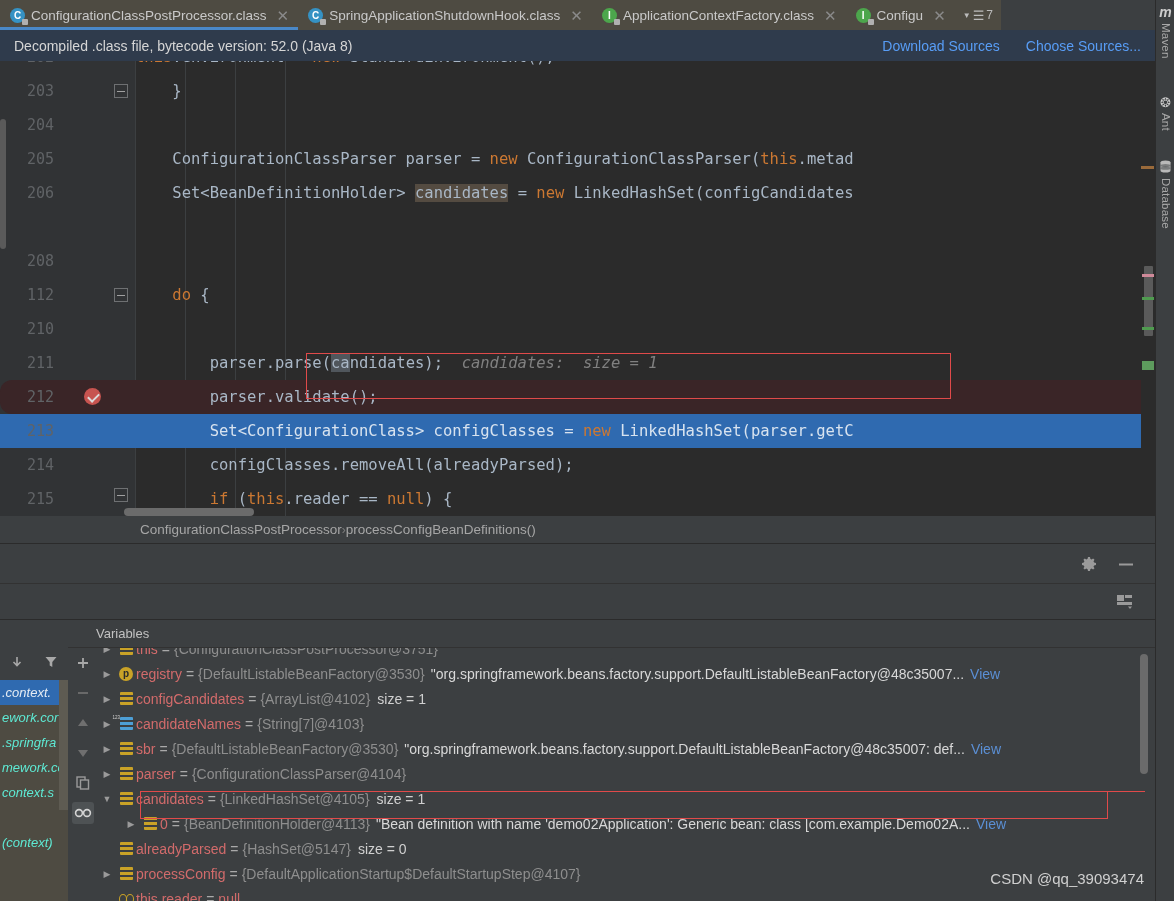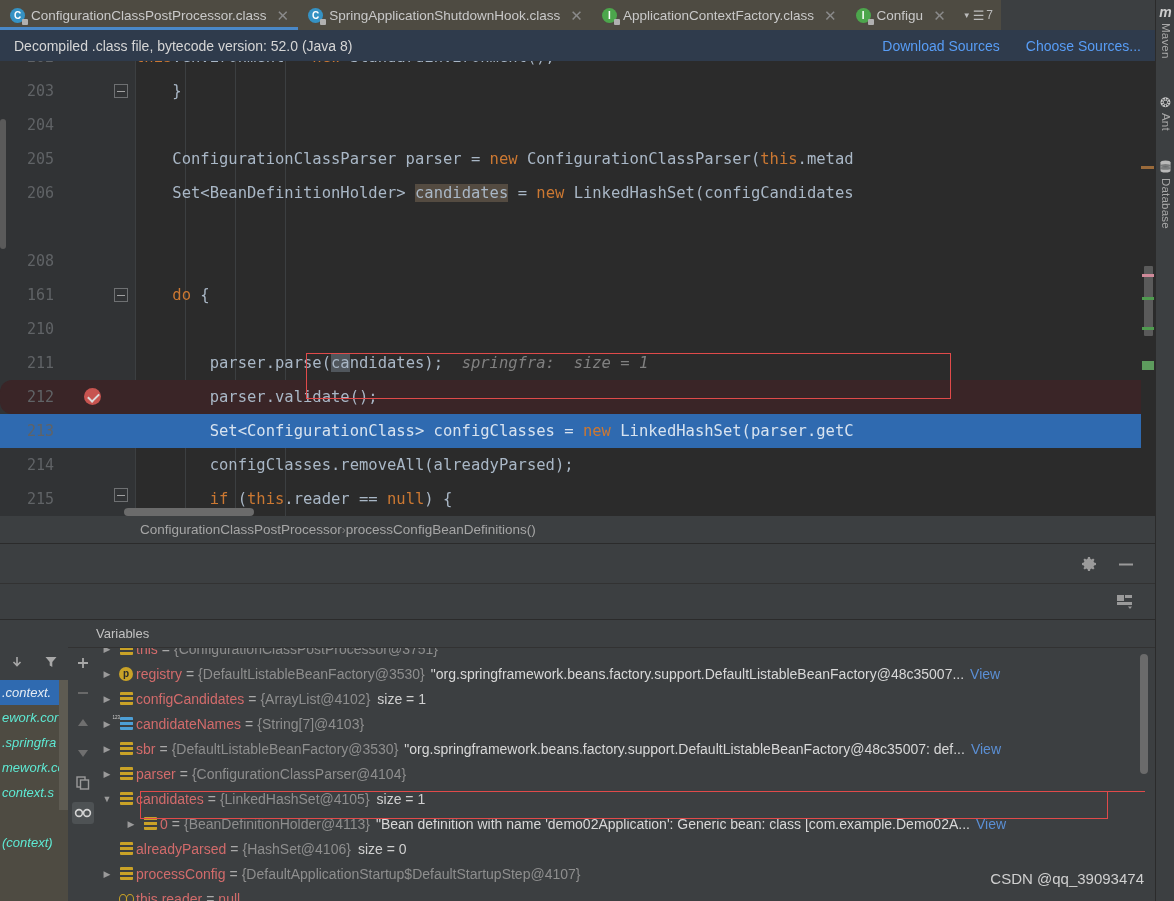--- a/index.html
+++ b/index.html
@@ -374,36 +374,36 @@
     </div>
 
 
     <div class="row" style="top:183px">
       <span class="lnum">208</span>
       <span class="gut-ico"></span>
       <span class="code"></span>
     </div>
 
     <div class="row" style="top:217px">
-      <span class="lnum">161</span>
+      <span class="lnum">112</span>
       <span class="gut-ico">
           <span class="fold"></span>
         </span>
       <span class="code">    <span class="kw">do</span> {</span>
     </div>
 
     <div class="row" style="top:251px">
       <span class="lnum">210</span>
       <span class="gut-ico"></span>
     </div>
 
     <div class="row r211" style="top:285px">
       <span class="lnum">211</span>
       <span class="gut-ico"></span>
-      <span class="code">        parser.parse(<span class="caret-sel">ca</span>ndidates);  <span class="cmt">springfra:</span>  <span class="cmt">size = 1</span></span>
+      <span class="code">        parser.parse(<span class="caret-sel">ca</span>ndidates);  <span class="cmt">candidates:</span>  <span class="cmt">size = 1</span></span>
     </div>
 
     <div class="row r212" style="top:319px">
       <span class="lnum">212</span>
       <span class="gut-ico">
           <span class="bp"></span>
         </span>
       <span class="code">        parser.validate();</span>
     </div>
 
@@ -630,21 +630,21 @@
         <span class="vview">View</span>
       </div>
 
       <div class="vrow">
         <span class="arrow"></span>
         <span class="vico">
             <span class="ico-field"></span>
           </span>
         <span class="vname">alreadyParsed</span>
         <span class="veq">=</span>
-        <span class="vtype">{HashSet@4106}</span>
+        <span class="vtype">{HashSet@5147}</span>
         <span class="vsize">size = 0</span>
       </div>
 
       <div class="vrow">
         <span class="arrow">▶</span>
         <span class="vico">
             <span class="ico-field"></span>
           </span>
         <span class="vname">processConfig</span>
         <span class="veq">=</span>

